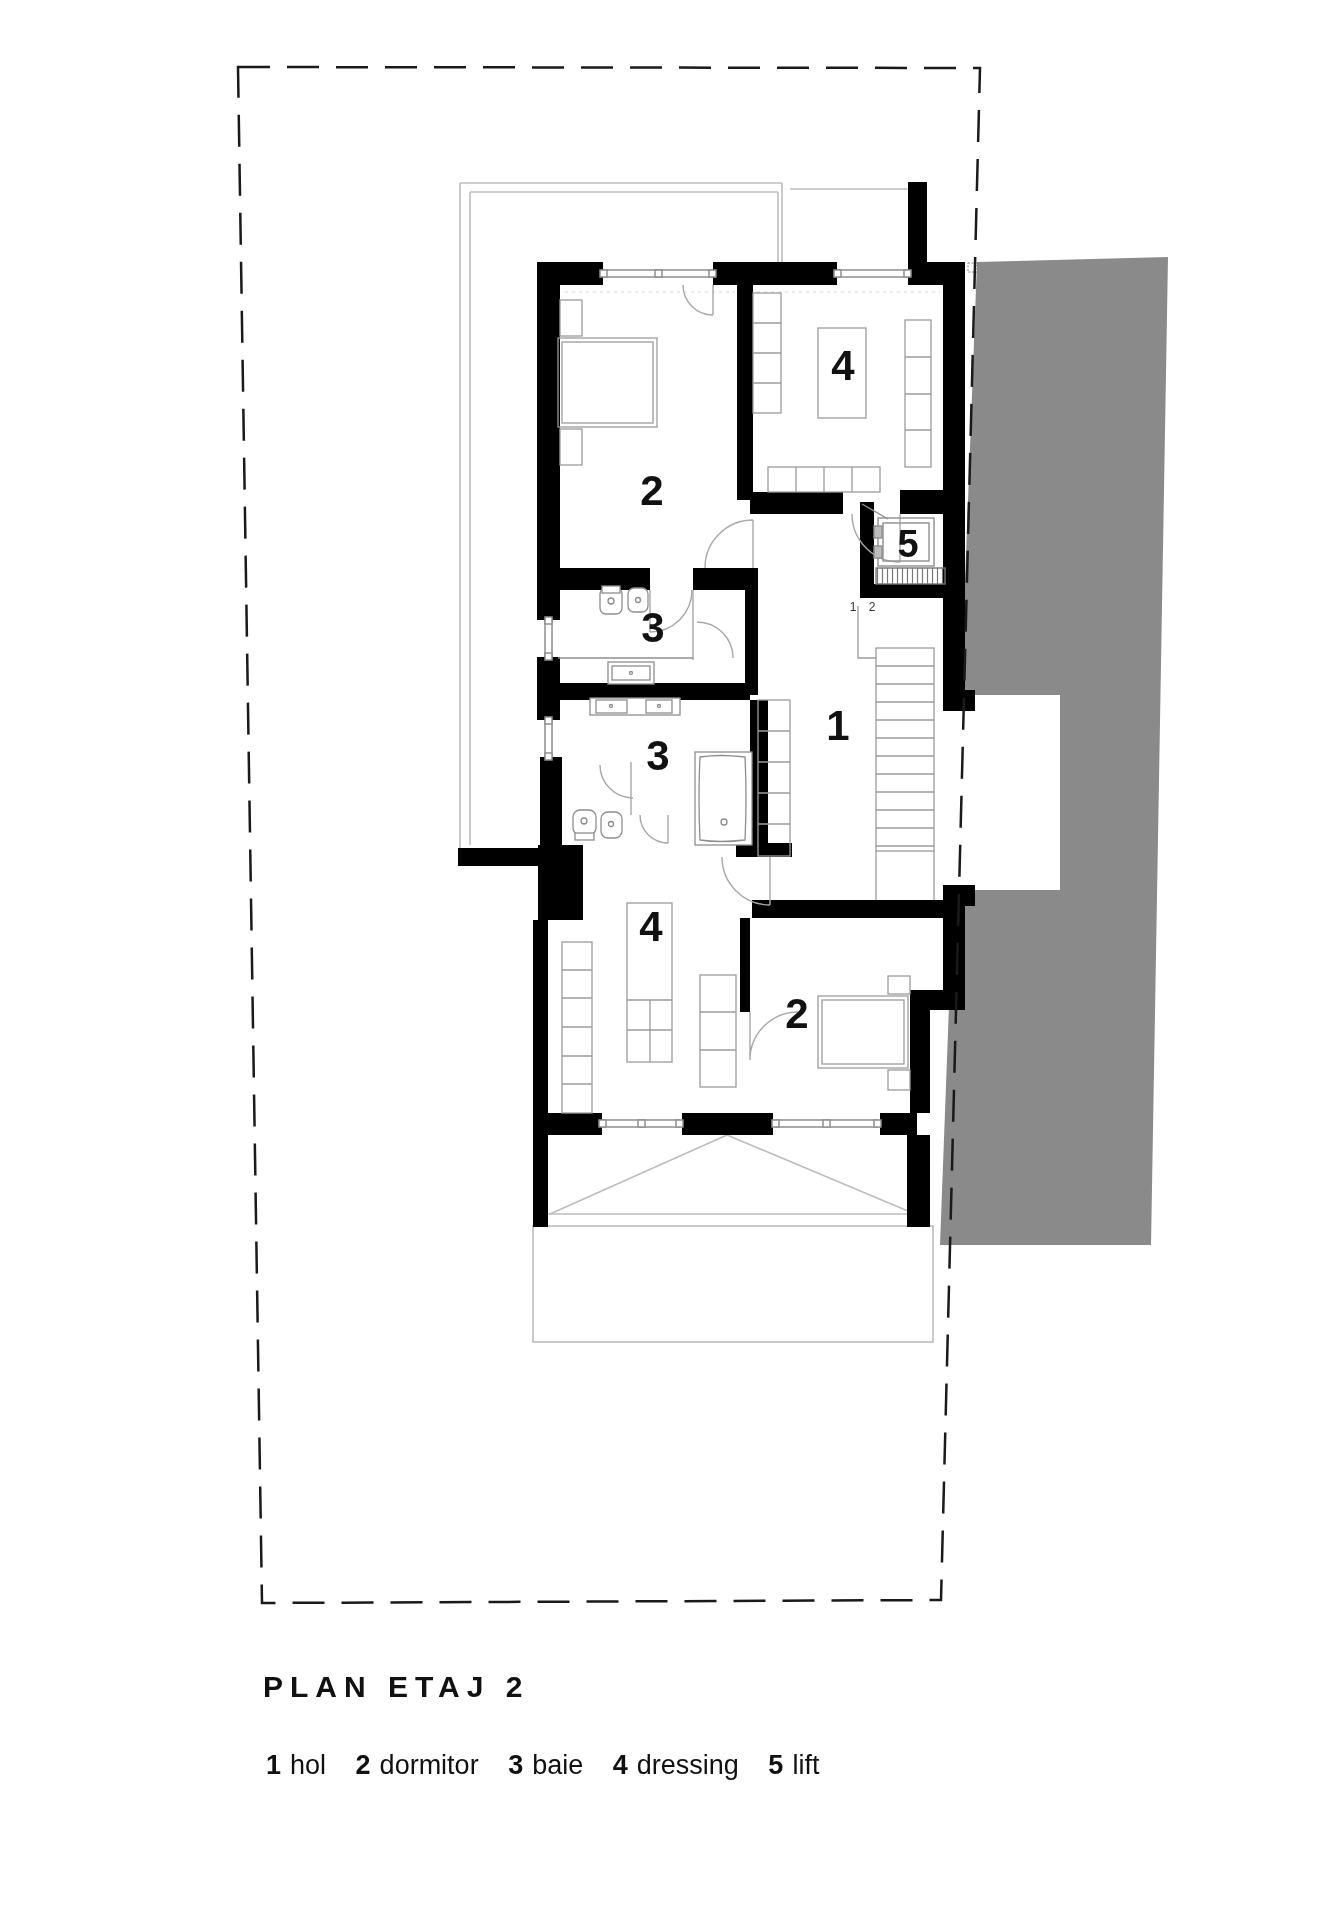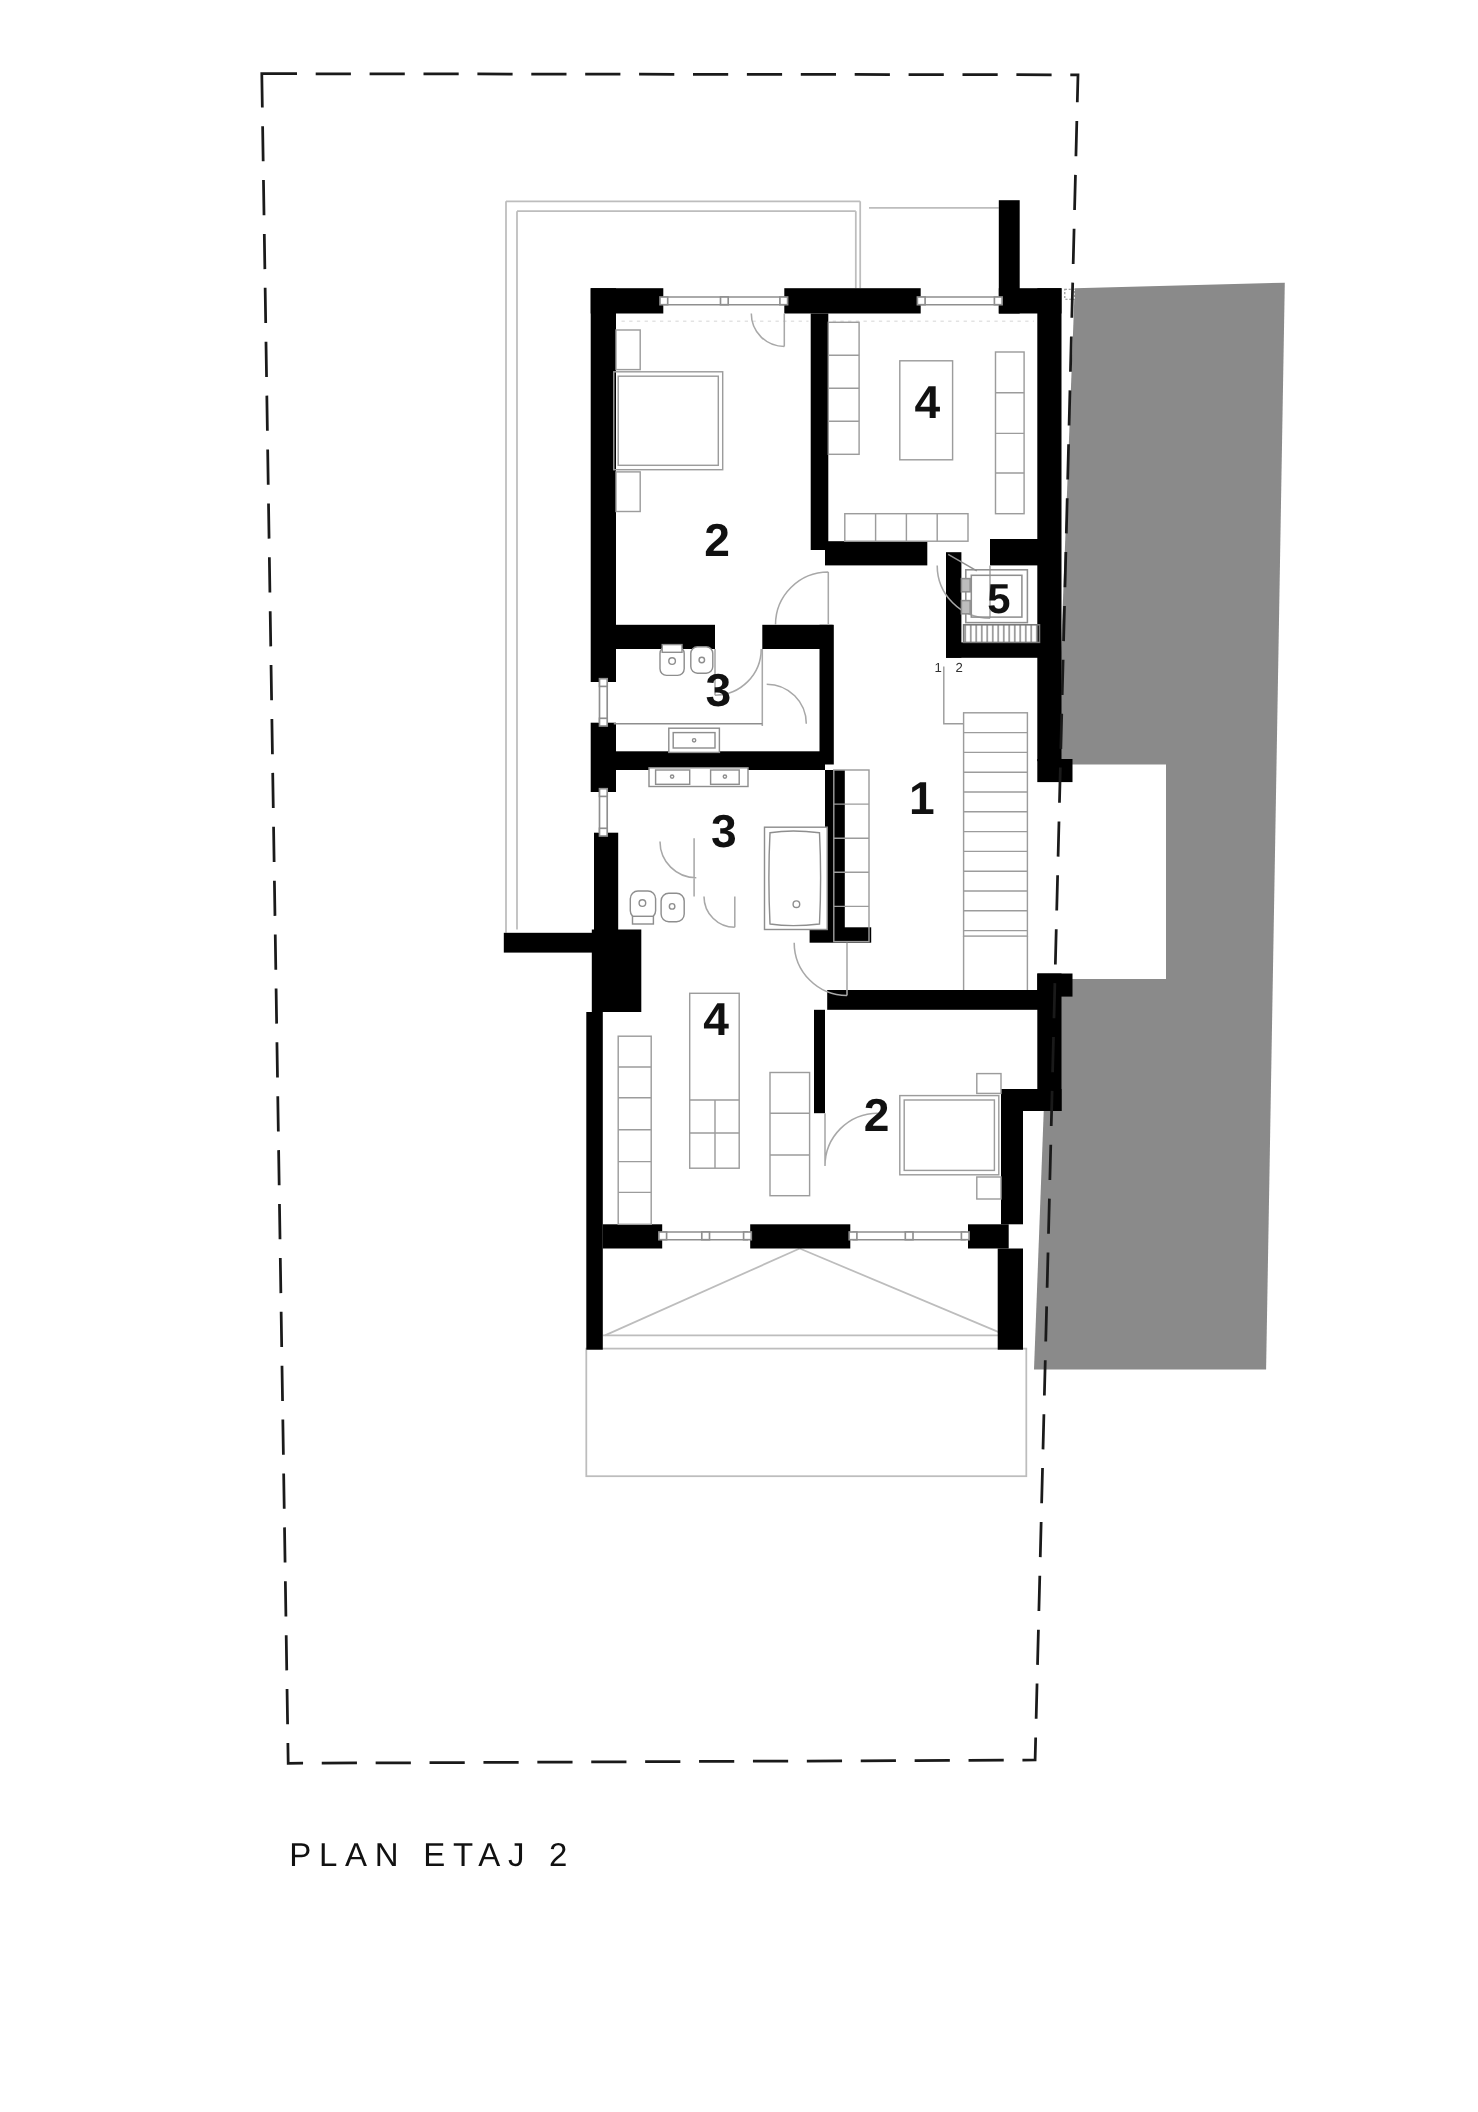--- a/index.html
+++ b/index.html
@@ -1,19 +1,19 @@
 <!DOCTYPE html>
 <html><head>
 <meta charset="utf-8">
 <style>
   html,body{margin:0;padding:0;background:#ffffff;}
   .sheet{position:relative;width:1344px;height:1920px;background:#ffffff;overflow:hidden;
          font-family:"Liberation Sans","DejaVu Sans",sans-serif;}
   .sheet svg{position:absolute;left:0;top:0;}
-  .plan-title{position:absolute;left:263px;top:1670px;font-size:30px;font-weight:normal;
+  .plan-title{position:absolute;left:263px;top:1670px;font-size:30px;font-weight:bold;
               letter-spacing:7px;color:#111;white-space:nowrap;}
   .legend{position:absolute;left:266px;top:1750px;font-size:27px;color:#111;white-space:nowrap;}
   .legend .item{margin-right:22px;}
   .legend .num{font-weight:bold;margin-right:9px;}
 </style>
 </head>
 <body>
 
 <div class="sheet">
 <svg width="1344" height="1920" viewBox="0 0 1344 1920">
@@ -219,13 +219,20 @@
   </g>
 
   <g font-size="12" fill="#333" text-anchor="middle">
     <text x="853" y="611">1</text>
     <text x="872" y="611">2</text>
   </g>
 </svg>
 
   <div class="plan-title">PLAN ETAJ 2</div>
 
+  <div class="legend">
+    <span class="item"><span class="num">1</span><span>hol</span></span>
+    <span class="item"><span class="num">2</span><span>dormitor</span></span>
+    <span class="item"><span class="num">3</span><span>baie</span></span>
+    <span class="item"><span class="num">4</span><span>dressing</span></span>
+    <span class="item"><span class="num">5</span><span>lift</span></span>
+  </div>
 </div>
 
 </body></html>

